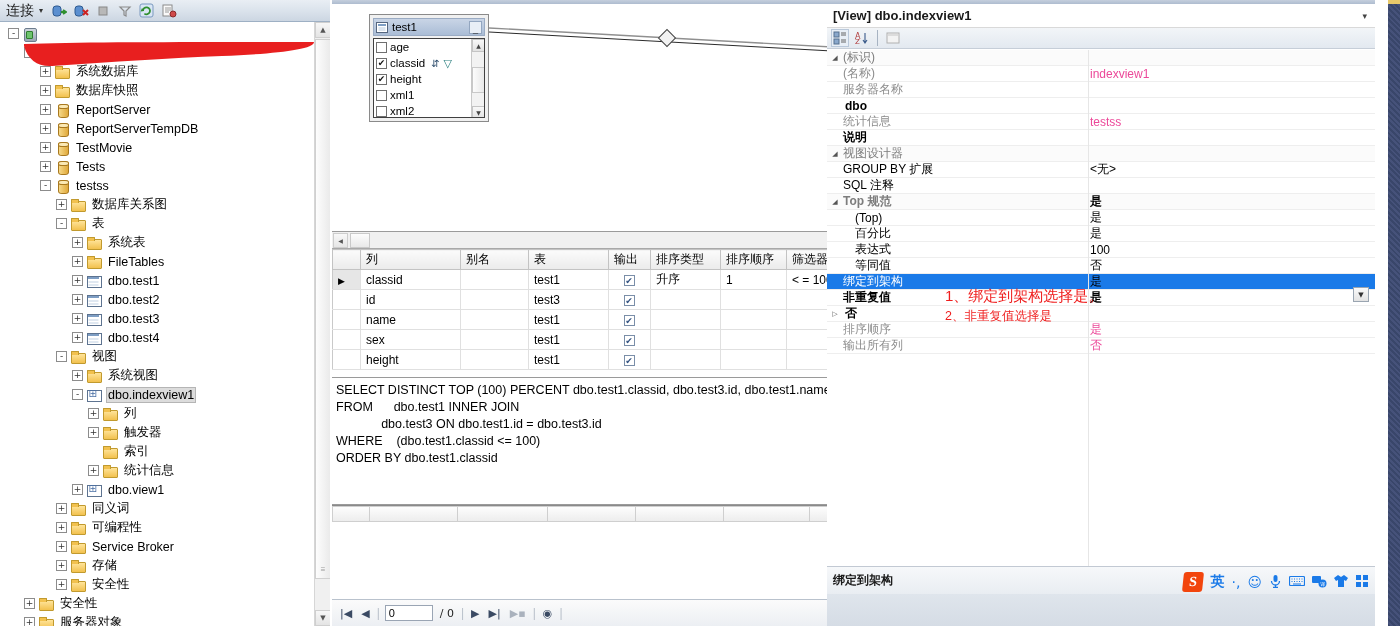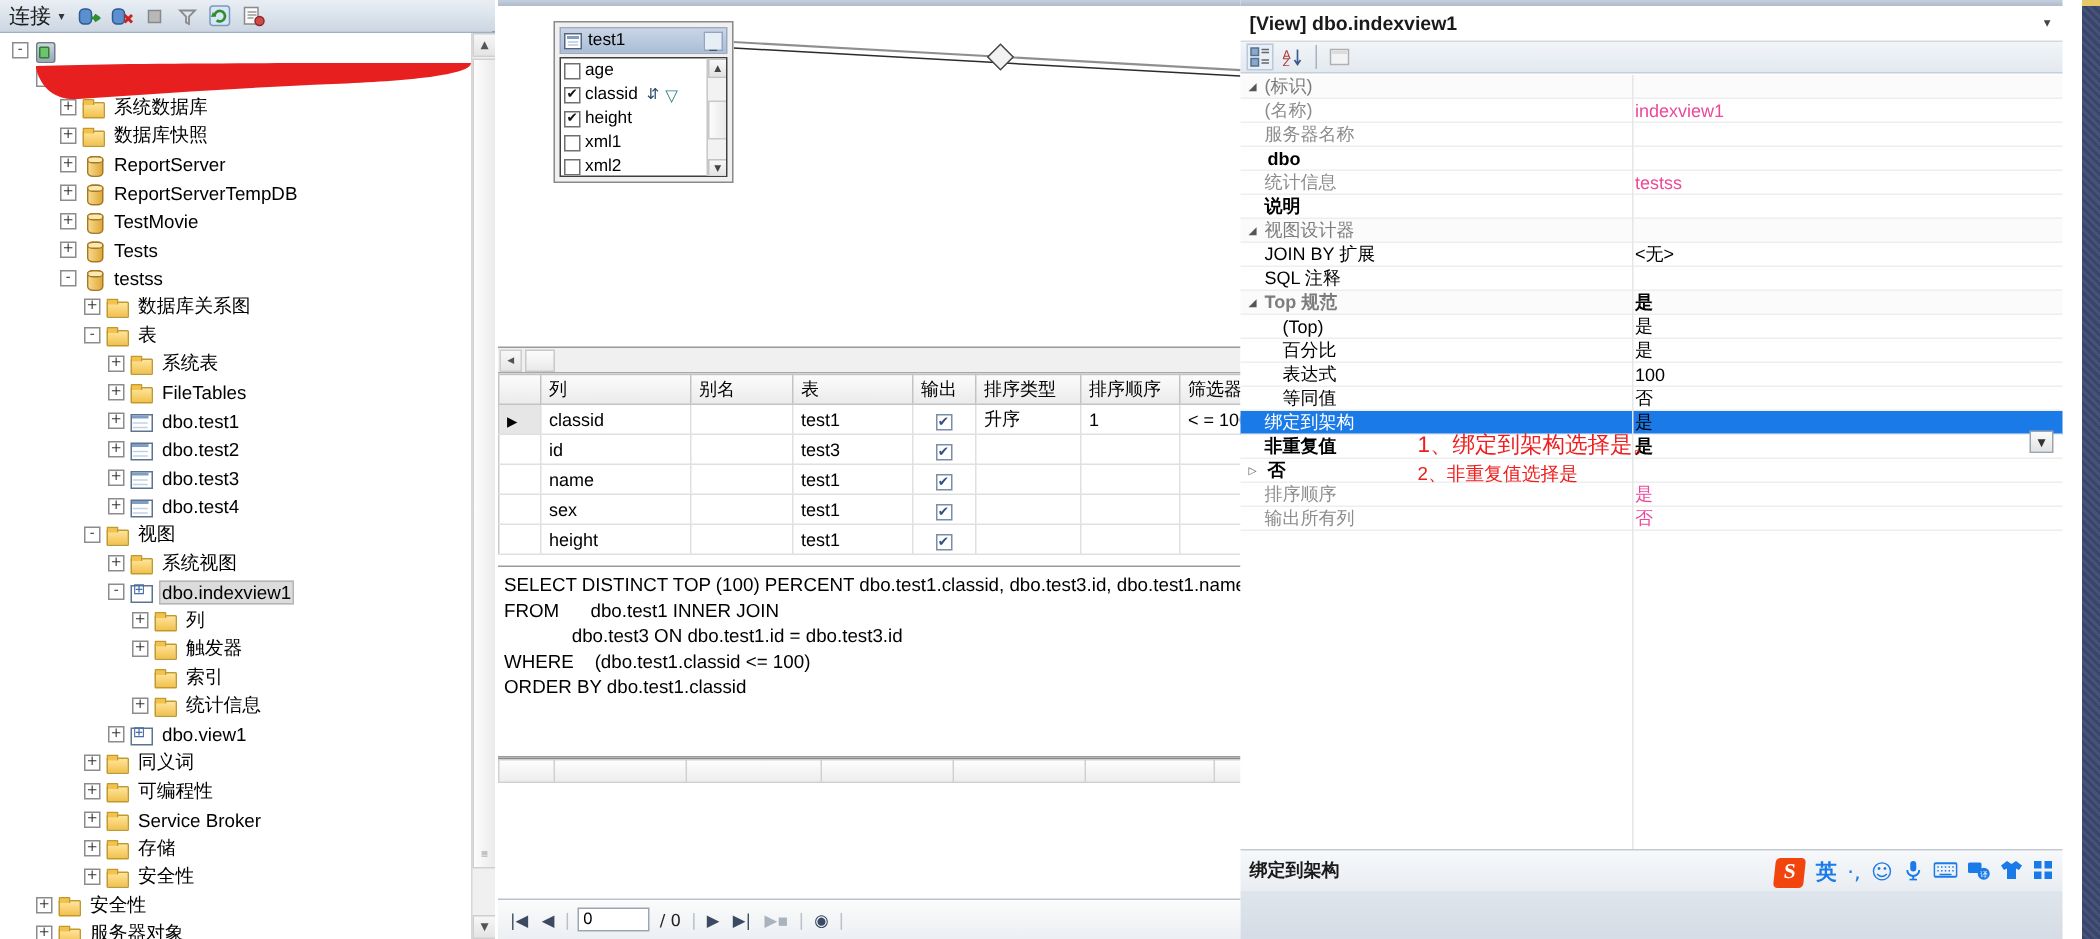--- a/index.html
+++ b/index.html
@@ -766,21 +766,21 @@
             <span class="pname bold">说明</span>
             <span class="pval bold" style="font-weight: bold;"></span>
           </div>
           <div class="prow cat">
             <span class="pexp">◢</span>
             <span class="pname cat">视图设计器</span>
             <span class="pval"></span>
           </div>
           <div class="prow">
             <span class="pexp"></span>
-            <span class="pname">JOIN BY 扩展</span>
+            <span class="pname">GROUP BY 扩展</span>
             <span class="pval">&lt;无&gt;</span>
           </div>
           <div class="prow">
             <span class="pexp"></span>
             <span class="pname">SQL 注释</span>
             <span class="pval"></span>
           </div>
           <div class="prow cat">
             <span class="pexp">◢</span>
             <span class="pname cat bold">Top 规范</span>

